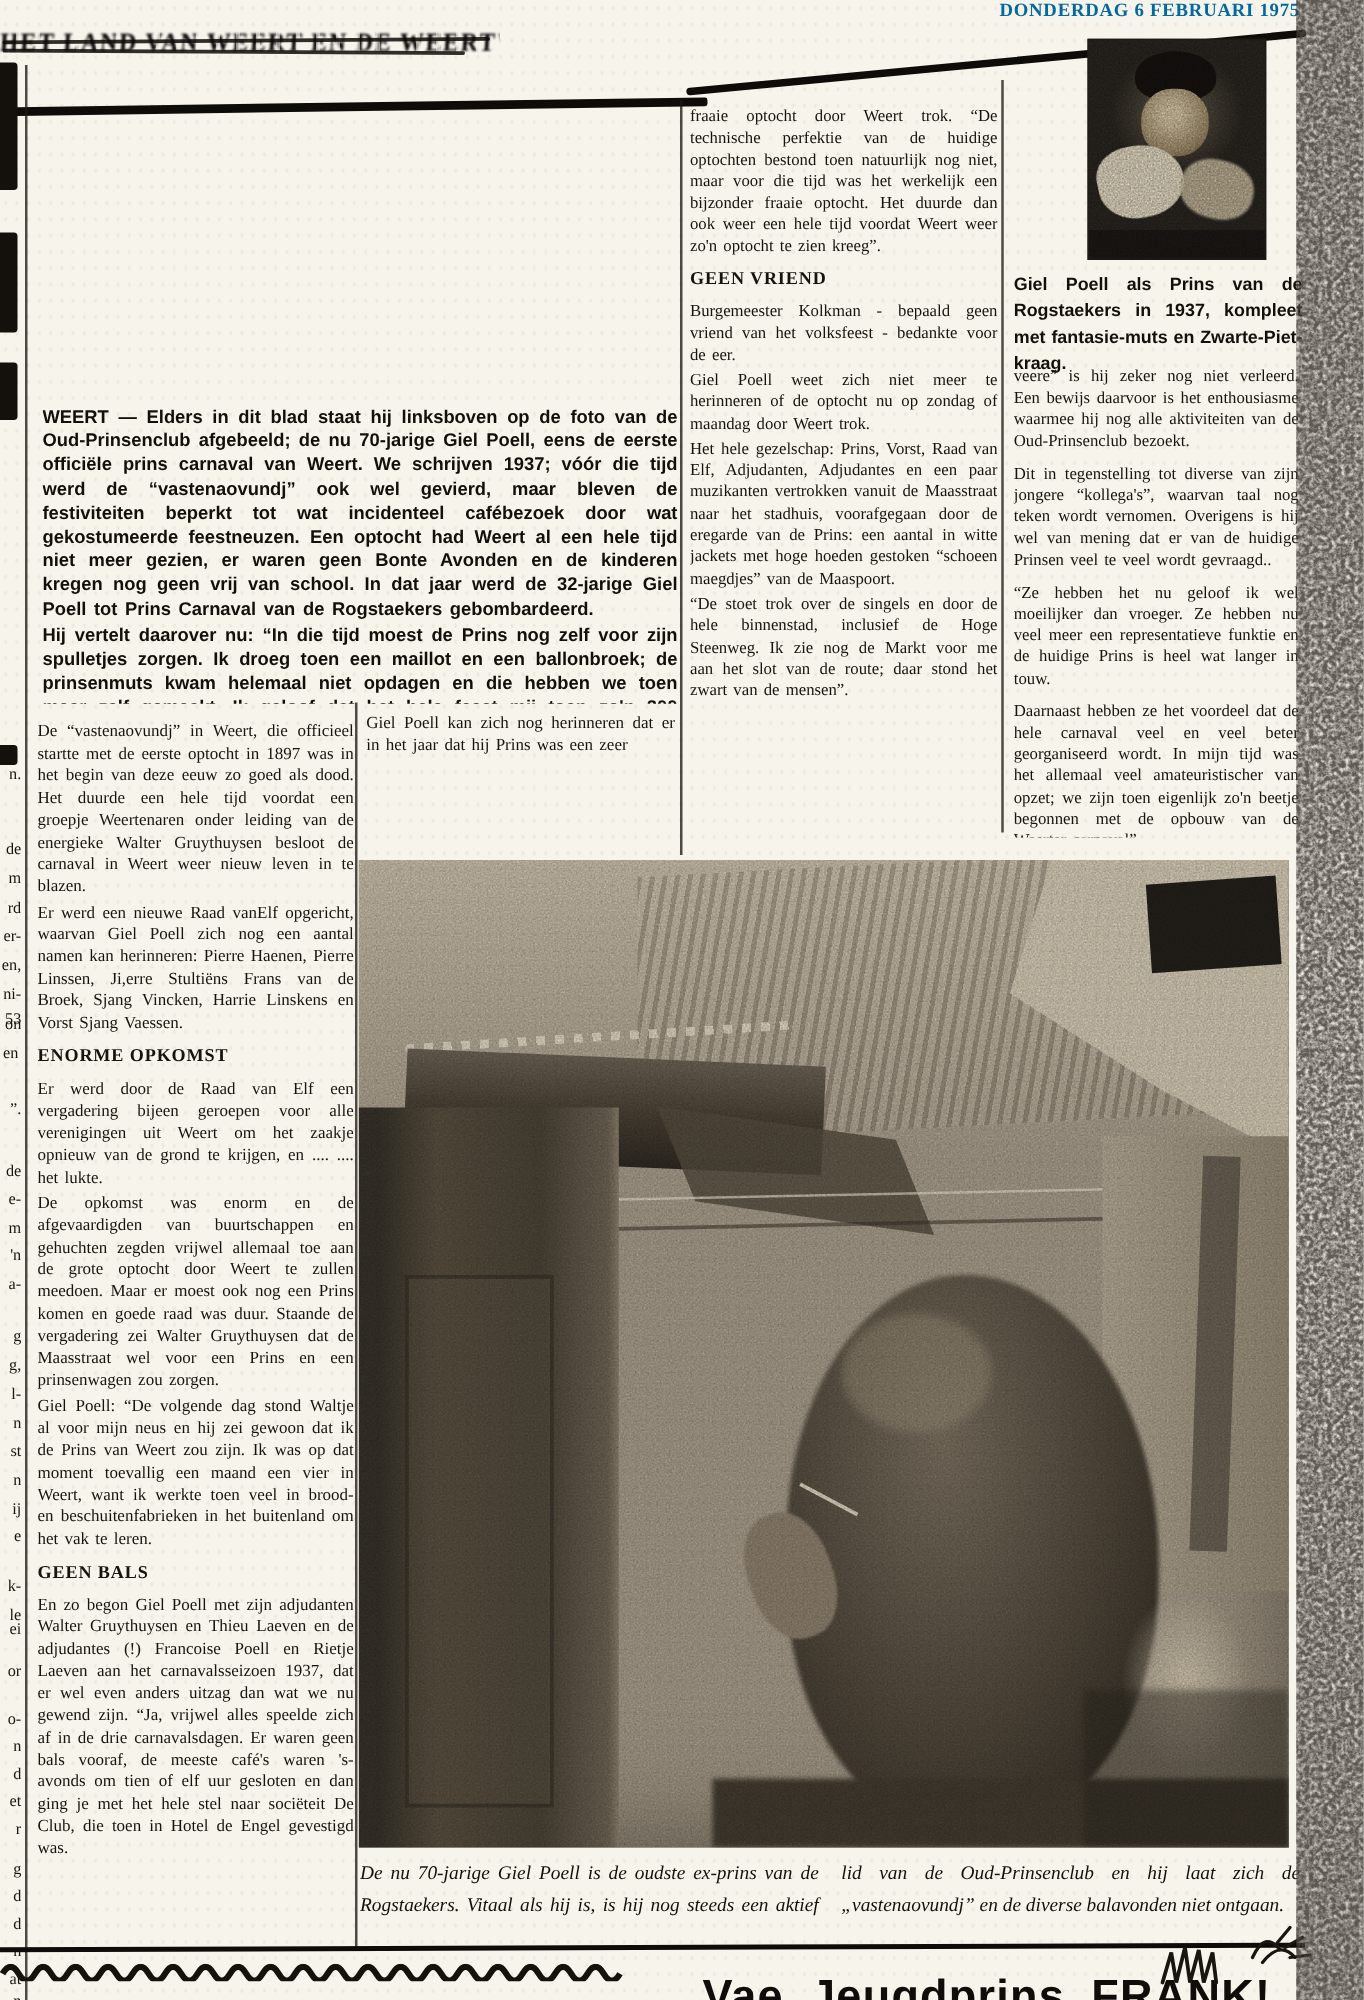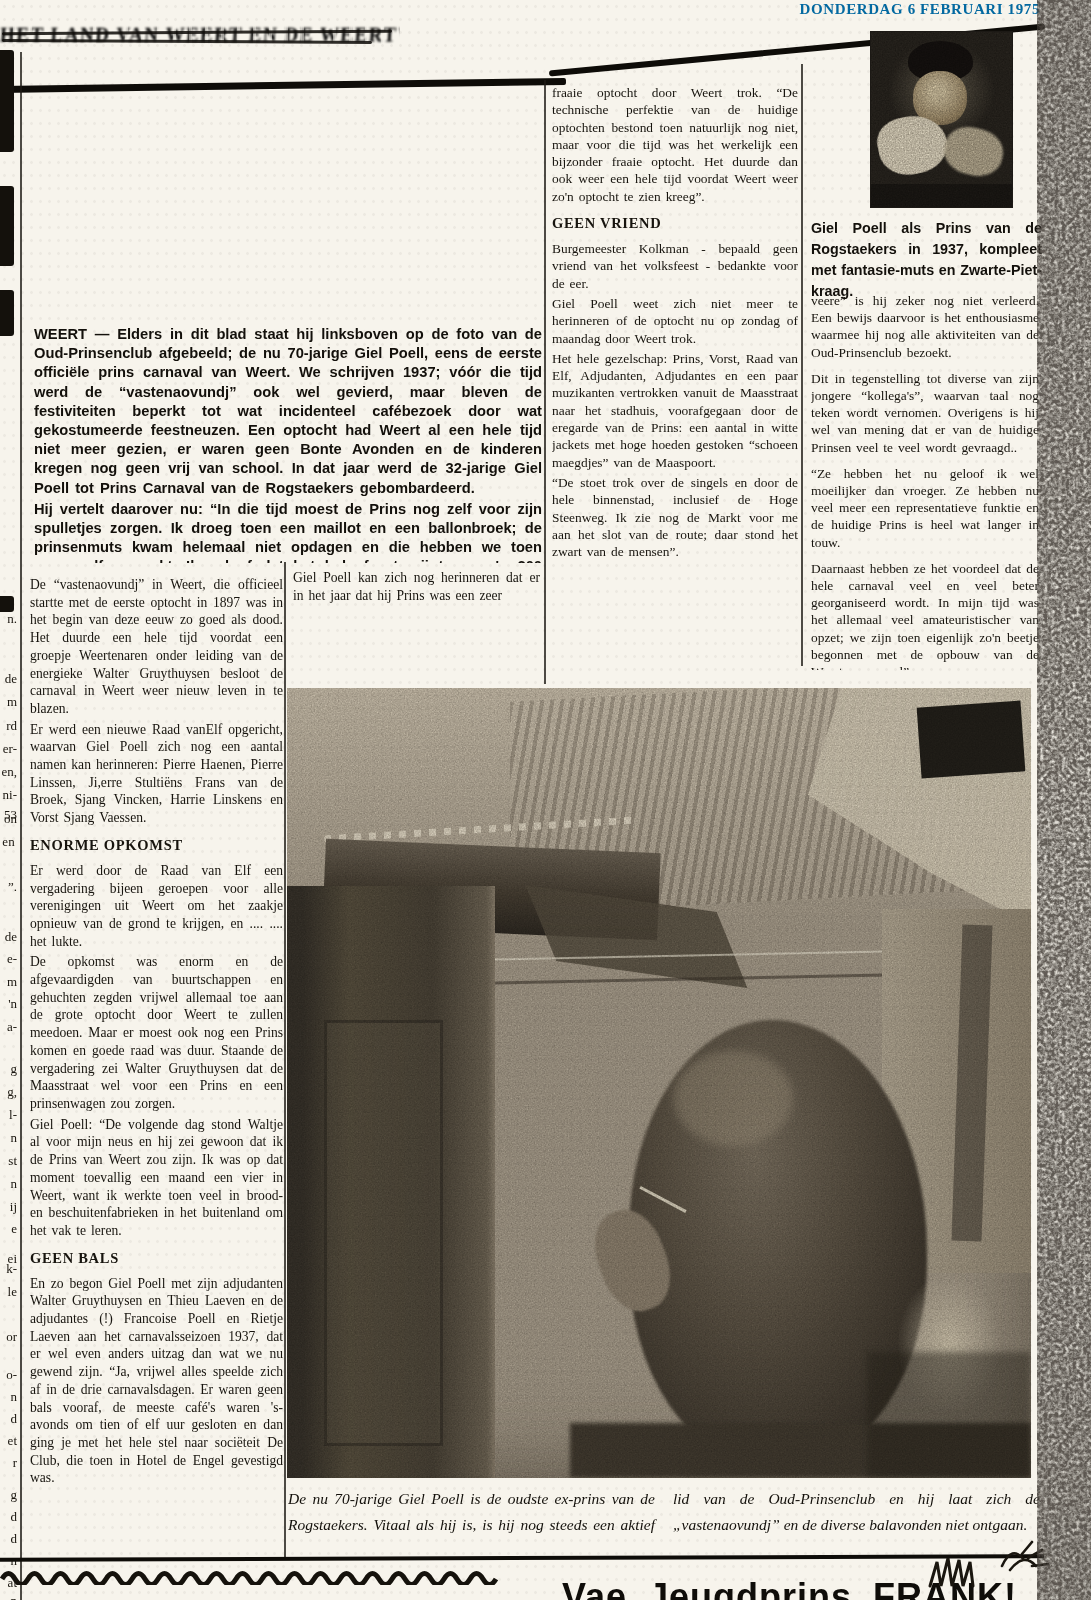--- a/index.html
+++ b/index.html
@@ -187,21 +187,21 @@
       <span class="frag" style="top: 1062px;">g</span>
       <span class="frag" style="top: 1085px;">g,</span>
       <span class="frag" style="top: 1108px;">l-</span>
       <span class="frag" style="top: 1131px;">n</span>
       <span class="frag" style="top: 1154px;">st</span>
       <span class="frag" style="top: 1177px;">n</span>
       <span class="frag" style="top: 1200px;">ij</span>
       <span class="frag" style="top: 1222px;">e</span>
       <span class="frag" style="top: 1262px;">k-</span>
       <span class="frag" style="top: 1285px;">le</span>
-      <span class="frag" style="top: 1252px;">ei</span>
+      <span class="frag" style="top: 1296px;">ei</span>
       <span class="frag" style="top: 1330px;">or</span>
       <span class="frag" style="top: 1368px;">o-</span>
       <span class="frag" style="top: 1390px;">n</span>
       <span class="frag" style="top: 1412px;">d</span>
       <span class="frag" style="top: 1434px;">et</span>
       <span class="frag" style="top: 1456px;">r</span>
       <span class="frag" style="top: 1488px;">g</span>
       <span class="frag" style="top: 1510px;">d</span>
       <span class="frag" style="top: 1532px;">d</span>
       <span class="frag" style="top: 1554px;">n</span>

